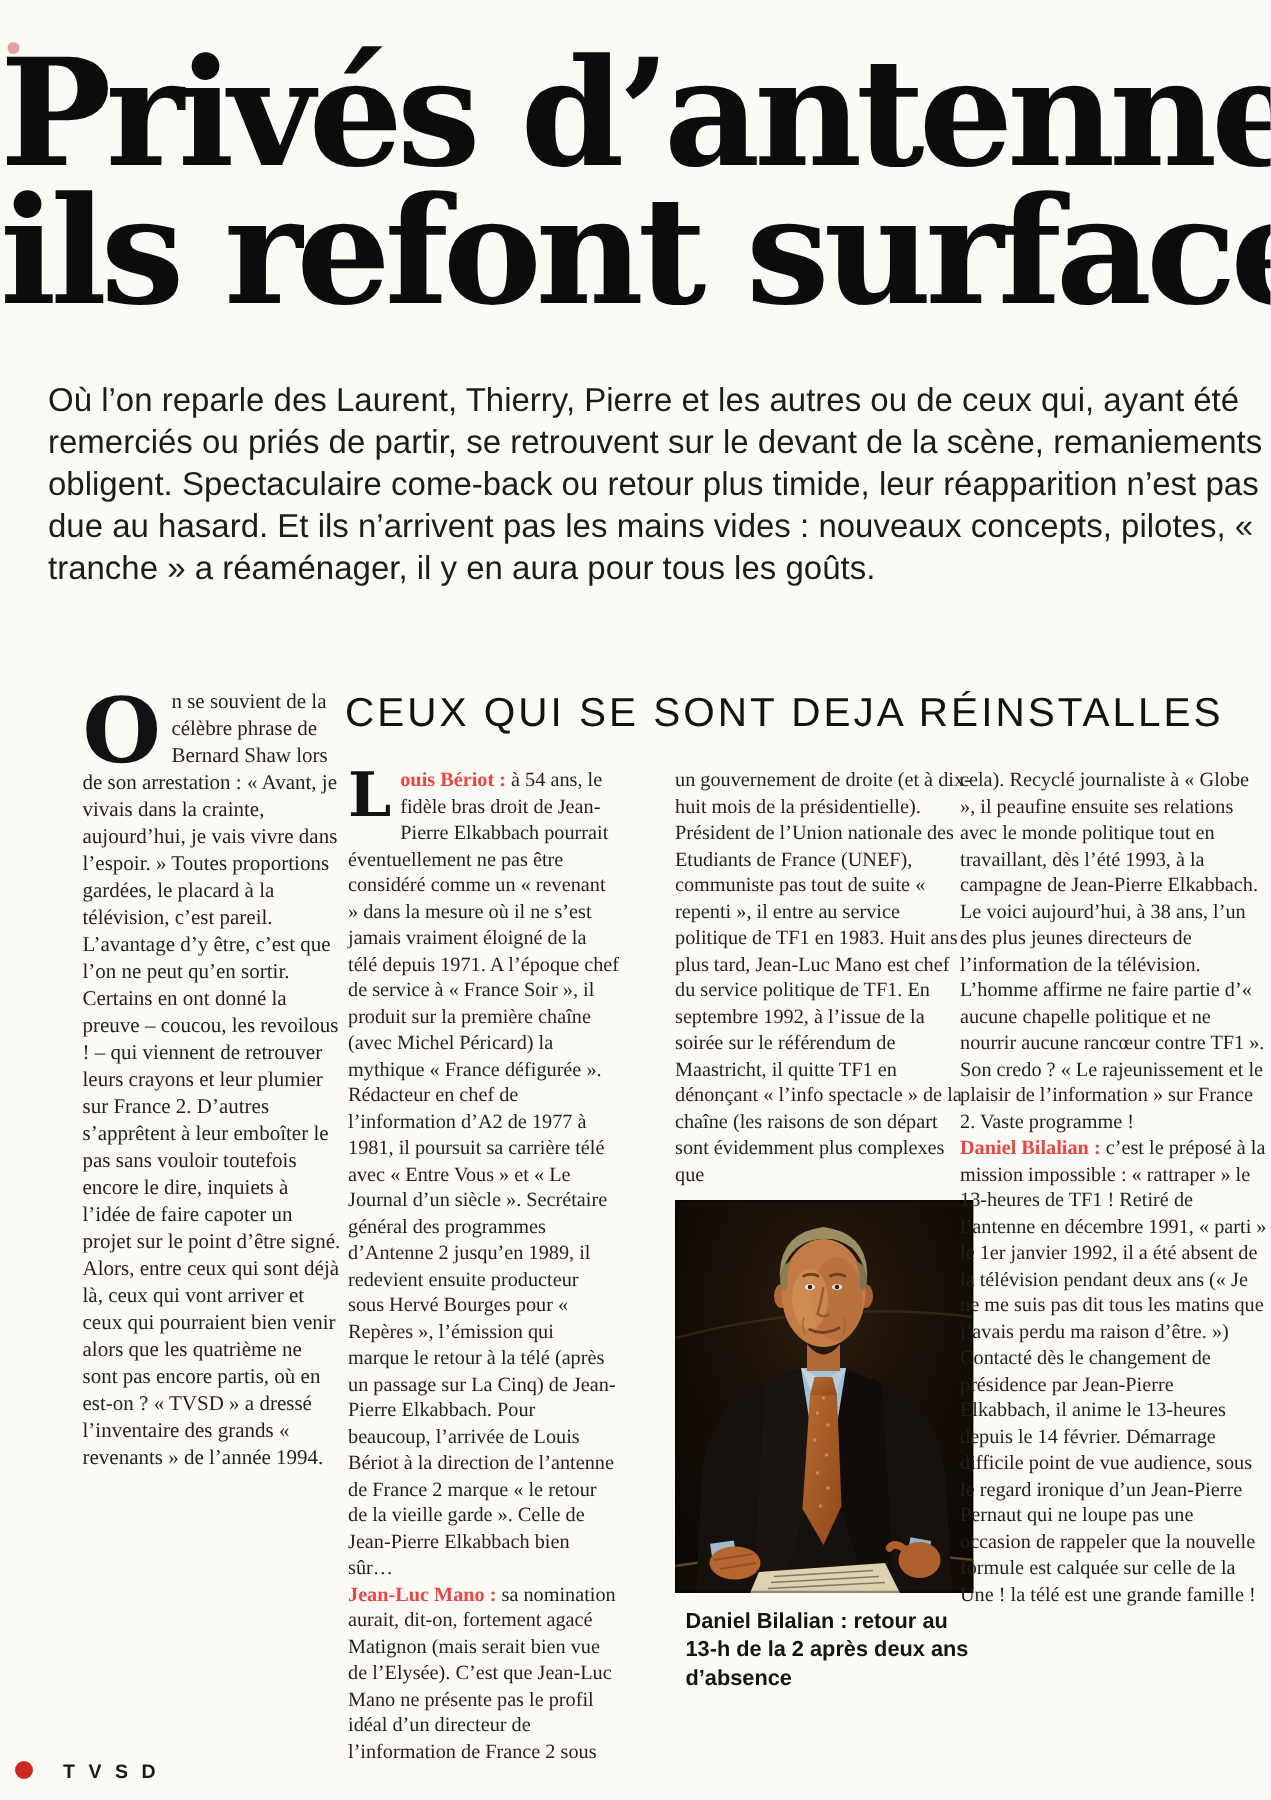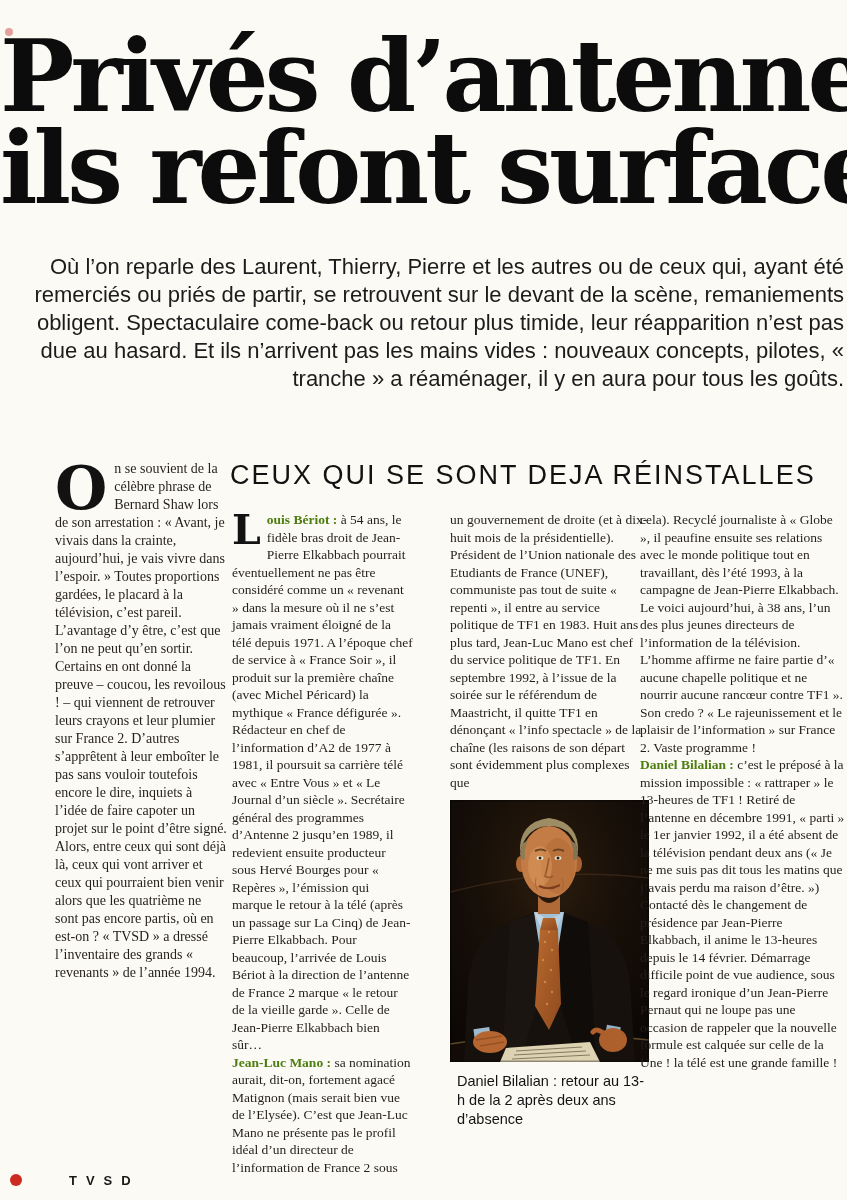--- a/index.html
+++ b/index.html
@@ -25,39 +25,38 @@
     color:#0c0c0c;
     font-size:99px;
     line-height:92px;
     letter-spacing:-4px;
     white-space:nowrap;
   }
   .headline .hl{padding-right:2px;}
   
   .standfirst-wrap{
     position:absolute;top:253px;right:3px;width:812px;
-    text-align:right;
   }
   .standfirst{
     font-family:"Liberation Sans", sans-serif;
     font-size:22px;line-height:28px;color:#1c1c1c;
     margin:0;
   }
   .byline{
     font-family:"DejaVu Serif", serif;
     font-style:italic;font-size:19px;color:#14110d;
     margin:9px 2px 0 0;
   }
   
   .col{position:absolute;top:511px;}
   .body-text{
     font-size:13.5px;line-height:17.5px;
     text-align:left;color:#241f19;margin:0;
   }
-  .body-text strong{font-weight:bold;color:#4d7c0f;}
+  .body-text strong{font-weight:bold;color:#ef4444;}
   .lead-col{position:absolute;left:55px;top:460px;width:172px;}
   .lead-col .body-text{font-size:14px;line-height:18px;}
   .dropcap{
     float:left;
     font-family:"DejaVu Serif", serif;
     font-weight:bold;color:#121212;
   }
   .dropcap.big{font-size:60px;line-height:48px;margin:4px 7px 0 0;}
   .dropcap.med{font-size:41px;line-height:33px;margin:3px 6px 0 0;}
   .section-heading{
@@ -67,33 +66,33 @@
     letter-spacing:2px;color:#121212;white-space:nowrap;
   }
   .col1{left:232px;width:181px;}
   .col2{left:450px;width:199px;}
   .col3{left:640px;width:206px;}
   
   .photo-fig{margin:9px 0 0 0;padding:0;}
   .photo-fig svg{display:block;}
   .photo-caption{
     font-family:"Liberation Sans", sans-serif;
-    font-weight:normal;font-size:14.5px;line-height:19px;
+    font-weight:bold;font-size:14.5px;line-height:19px;
     color:#141414;margin:10px 0 0 0;padding-left:7px;
   }
   
   .footer{
     position:absolute;left:10px;top:1172px;height:16px;
     display:flex;align-items:center;
   }
   .brand-dot{width:12px;height:12px;border-radius:50%;background:#cd2a22;}
   .brand-name{
     font-family:"Liberation Sans", sans-serif;
     font-weight:bold;font-size:13px;letter-spacing:9px;
-    color:#191919;margin-left:47px;
+    color:#191919;margin-left:20px;
   }
 </style>
 </head>
 <body>
 
 <div class="page-mark"></div>
 
 <div class="headline">
   <div class="hl">Privés d’antenne,</div>
   <div class="hl">ils refont surface</div>

